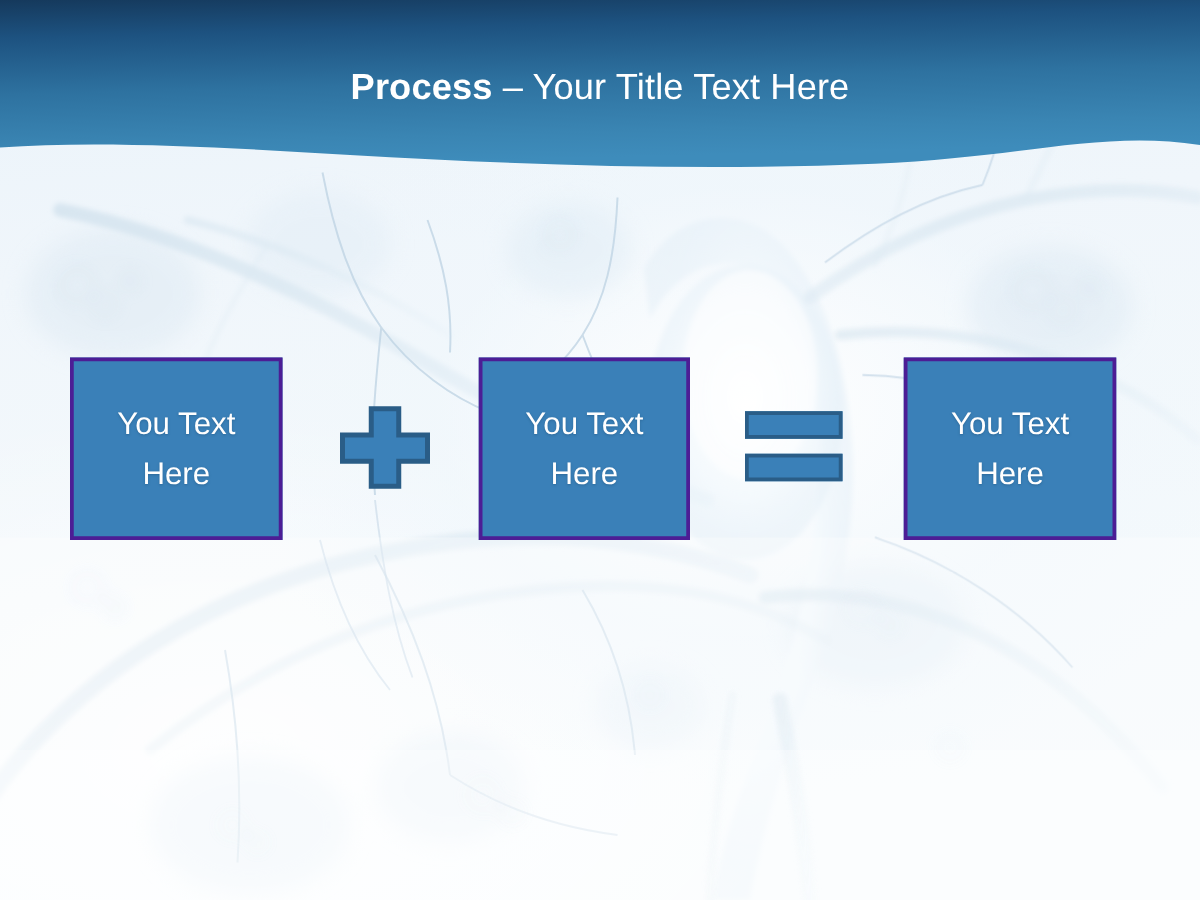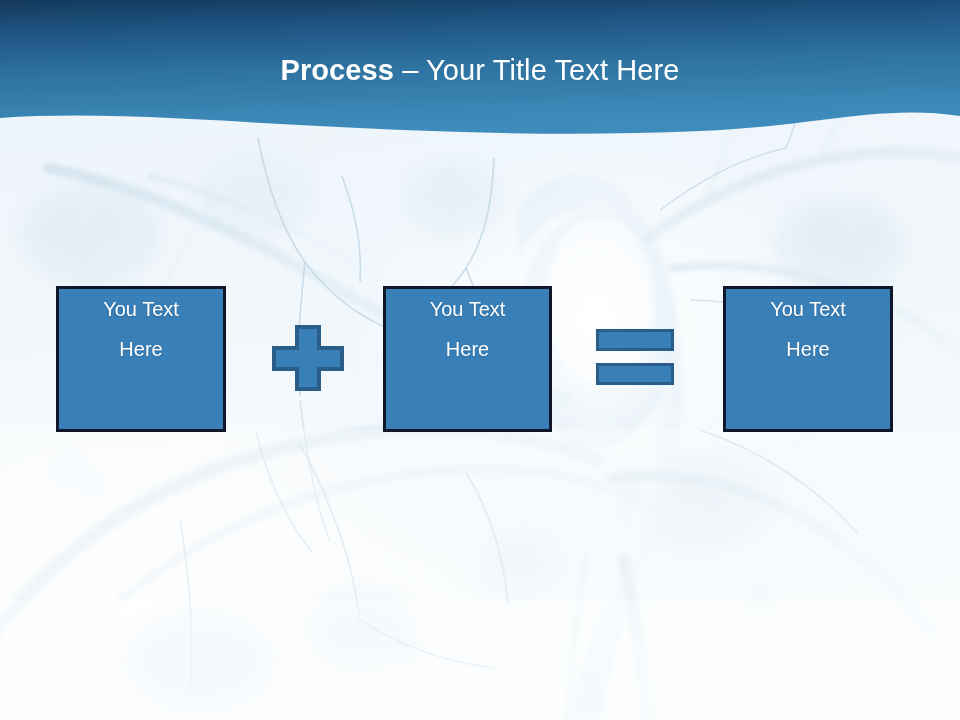--- a/index.html
+++ b/index.html
@@ -63,27 +63,27 @@
     z-index: 3;
   }
   .title .t-bold { font-weight: bold; }
   .title .t-norm { font-weight: normal; }
 
   
   .pbox {
     position: absolute;
     box-sizing: border-box;
     background: #3a80b8;
-    border: 3px solid #0f172a;
+    border: 3px solid #4c1d95;
     color: #ffffff;
     display: flex;
-    align-items: flex-start;
+    align-items: center;
     justify-content: center;
     text-align: center;
-    font-size: 20px;
+    font-size: 25px;
     line-height: 40px;
     text-shadow: 0 1px 2px rgba(20,60,95,0.35);
     z-index: 4;
   }
   .pbox-label { display: block; padding: 0 10px; }
 
   #box1 { left: 56px;  top: 286px; width: 170px; height: 146px; }
   #box2 { left: 383px; top: 286px; width: 169px; height: 146px; }
   #box3 { left: 723px; top: 286px; width: 170px; height: 146px; }
 

